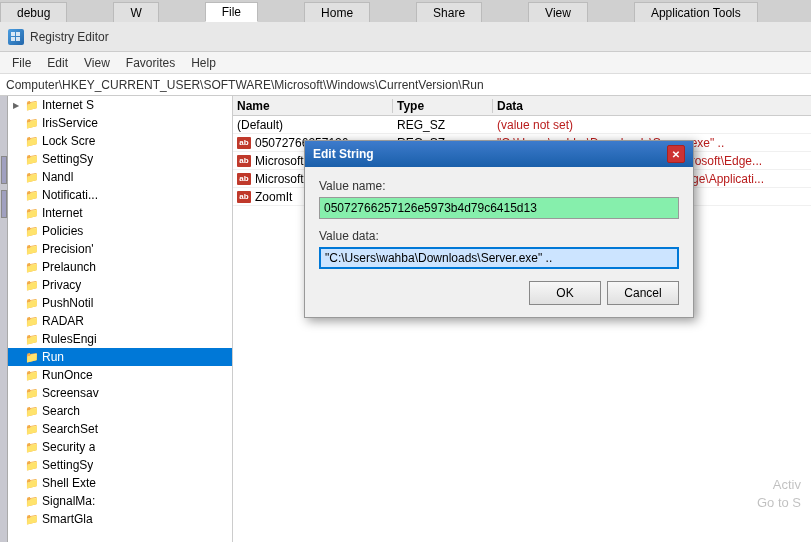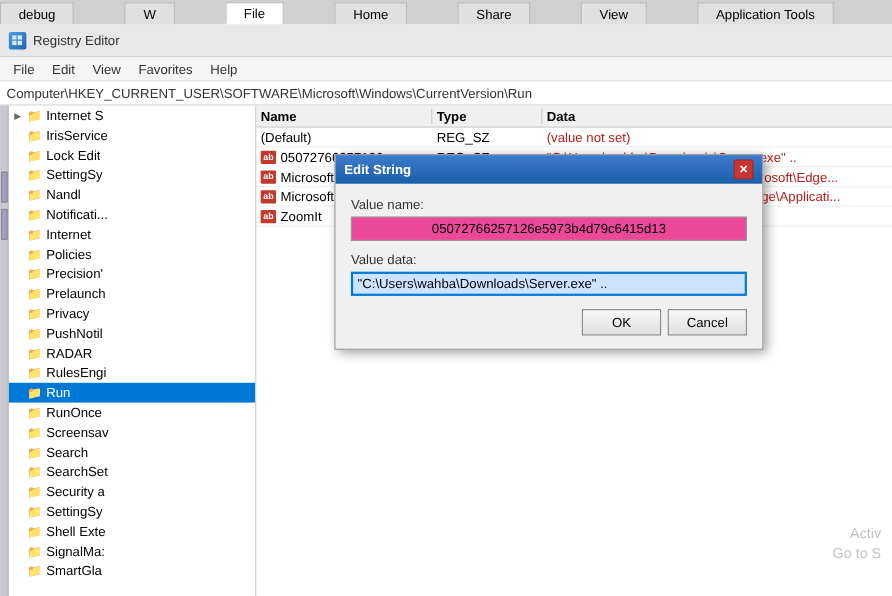--- a/index.html
+++ b/index.html
@@ -252,24 +252,23 @@
       font-size: 12px;
       color: #333;
       margin-bottom: 4px;
     }
     .dialog-input {
       width: 100%;
       height: 22px;
       border: 1px solid #999;
       padding: 2px 4px;
       font-size: 12px;
-      background: #ec4899;
+      background: #86efac;
       margin-bottom: 10px;
       outline: none;
-      text-align: center;
     }
     .dialog-input-highlighted {
       width: 100%;
       height: 22px;
       border: 2px solid #0078d7;
       padding: 2px 4px;
       font-size: 12px;
       background: #cce4ff;
       margin-bottom: 12px;
       outline: none;
@@ -359,21 +358,21 @@
           <span class="item-label">Internet S</span>
         </div>
         <div class="tree-item">
           <span class="tree-arrow"></span>
           <span class="folder-icon">📁</span>
           <span class="item-label">IrisService</span>
         </div>
         <div class="tree-item">
           <span class="tree-arrow"></span>
           <span class="folder-icon">📁</span>
-          <span class="item-label">Lock Edit</span>
+          <span class="item-label">Lock Scre</span>
         </div>
         <div class="tree-item">
           <span class="tree-arrow"></span>
           <span class="folder-icon">📁</span>
           <span class="item-label">SettingSy</span>
         </div>
         <div class="tree-item">
           <span class="tree-arrow"></span>
           <span class="folder-icon">📁</span>
           <span class="item-label">Nandl</span>

